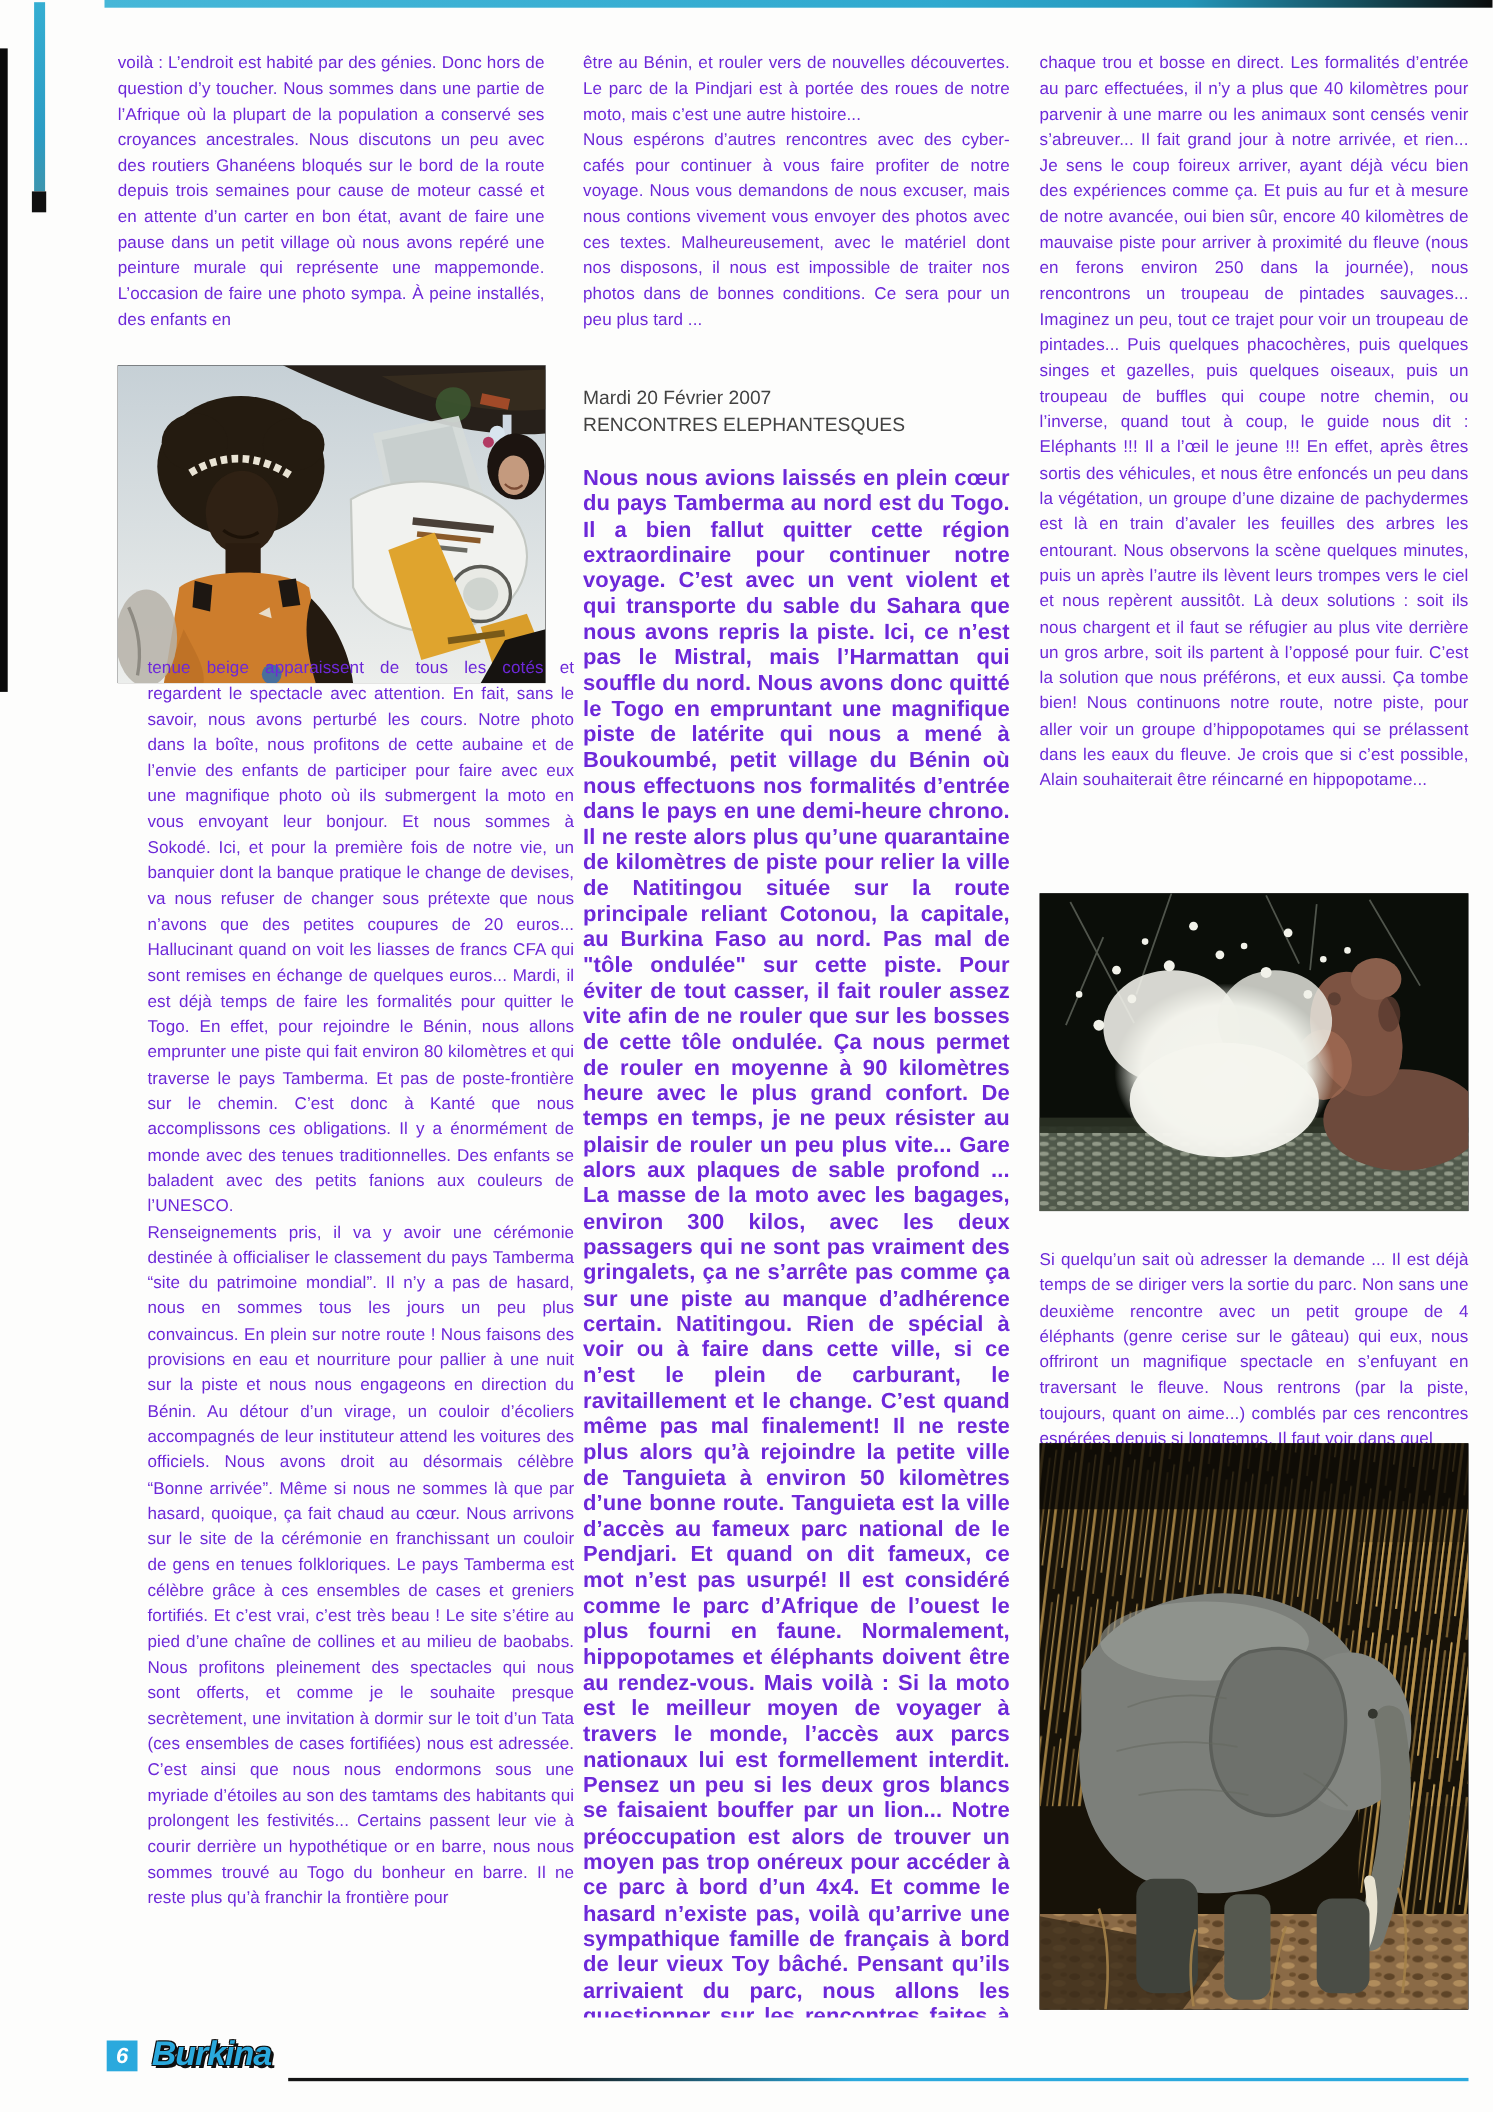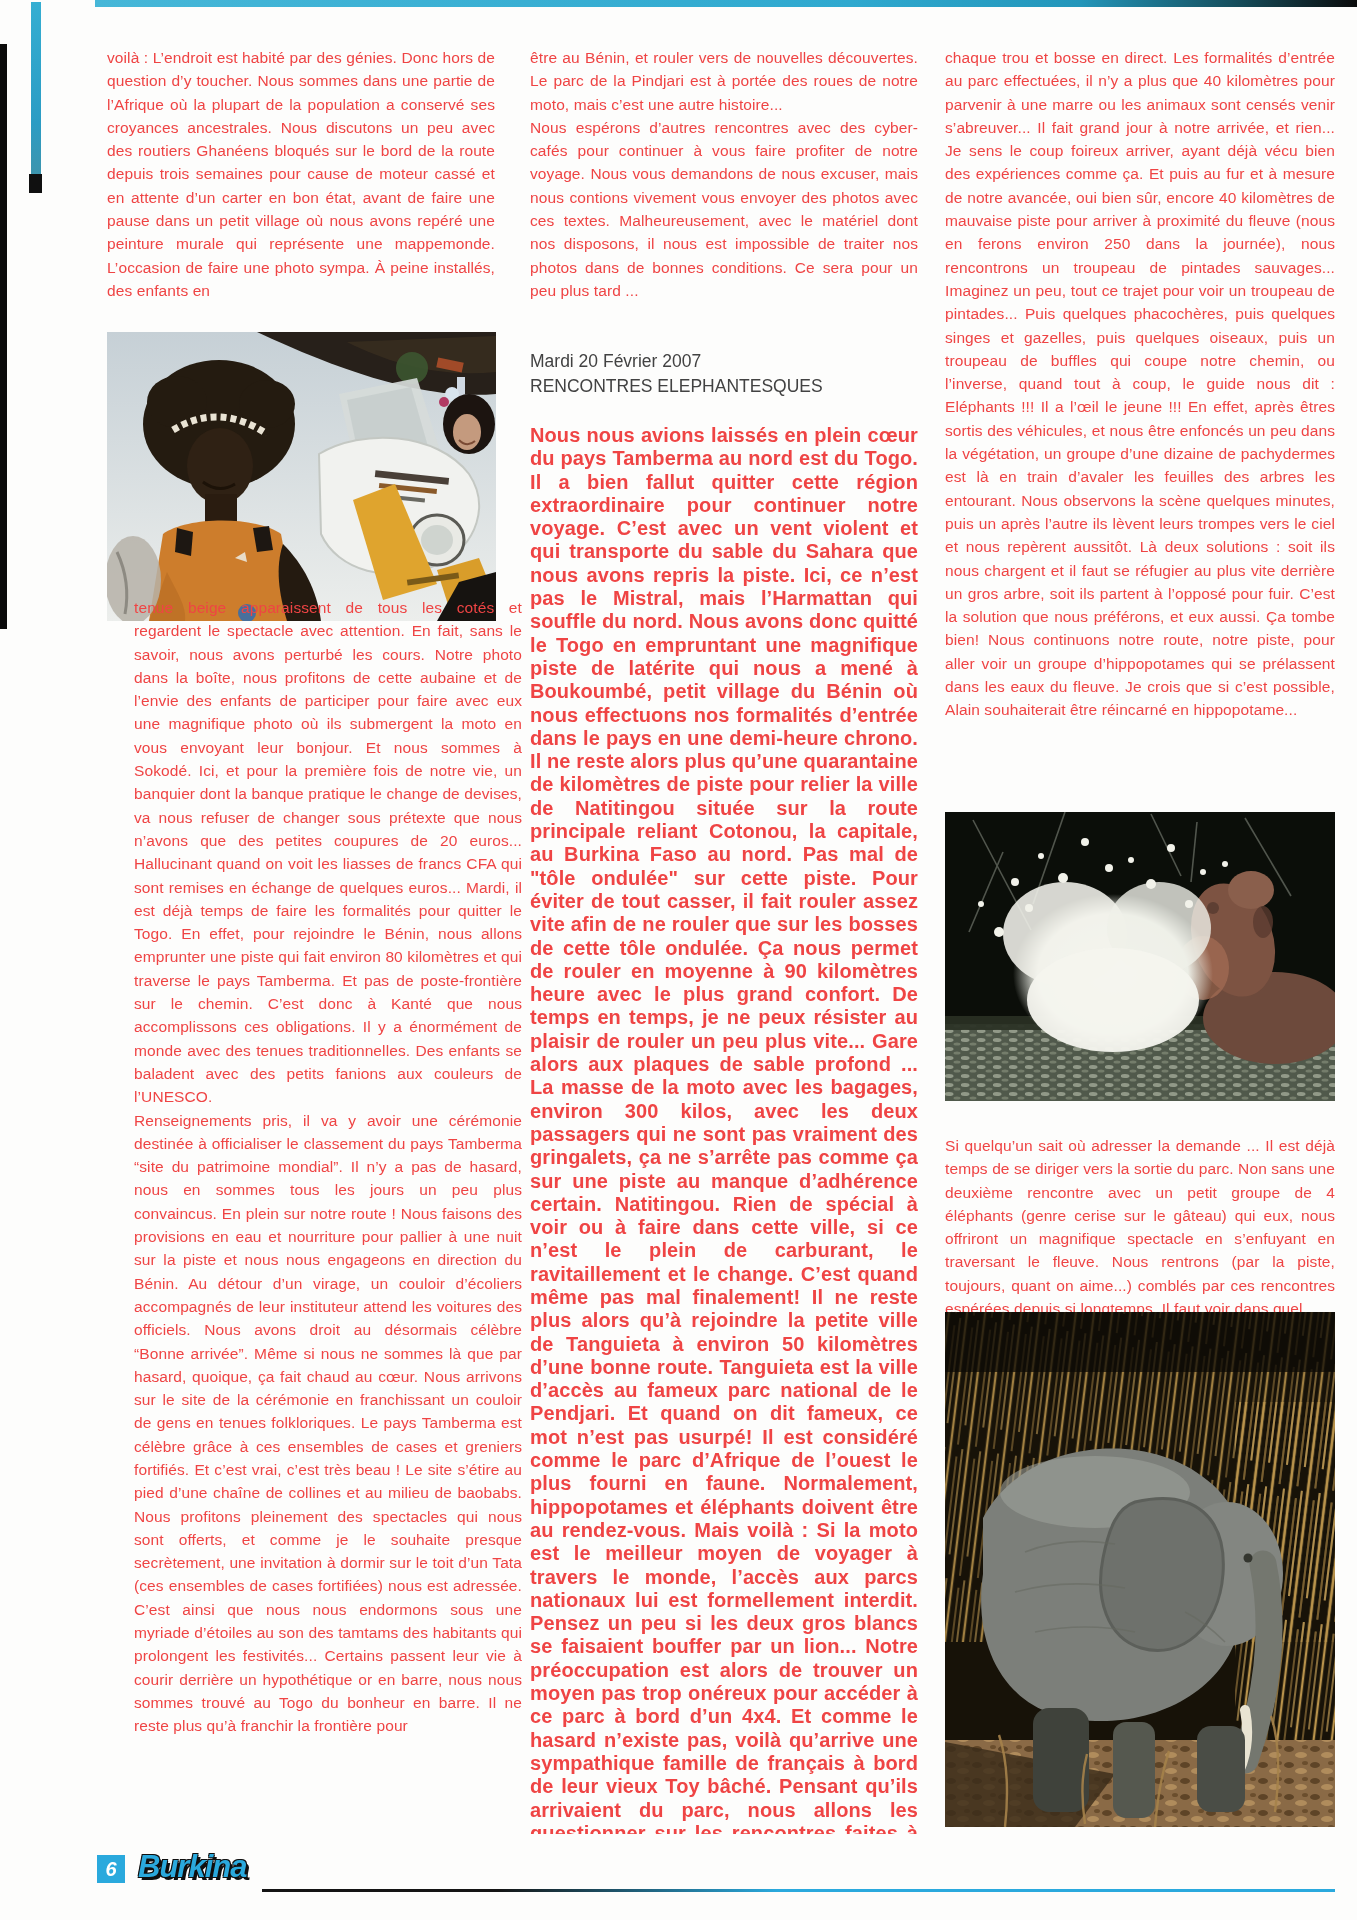--- a/index.html
+++ b/index.html
@@ -10,21 +10,21 @@
   }
   
   .top-strip{position:absolute;left:95px;top:0;width:1262px;height:7px;
     background:linear-gradient(90deg,#46b7d8 0%,#2fa9cf 60%,#2396ba 78%,#16505f 90%,#0b0c0c 100%);}
   .left-black-edge{position:absolute;left:0;top:44px;width:7px;height:585px;background:#0b0b0b;}
   .left-cyan-strip{position:absolute;left:31px;top:2px;width:10px;height:172px;
     background:linear-gradient(#35aed2,#2b9cc4 70%,#3d95ae);}
   .left-black-block{position:absolute;left:29px;top:174px;width:13px;height:19px;background:#101010;}
   
   .tblock{position:absolute;width:388px;text-align:justify;
-    font-size:15.5px;line-height:23.3px;color:#ef4444;letter-spacing:0.1px;overflow:hidden;}
+    font-size:15.5px;line-height:23.3px;color:#6d28d9;letter-spacing:0.1px;overflow:hidden;}
   .tblock p{margin:0;}
   .c2-body{font-size:20px;font-weight:bold;}
   .heading{position:absolute;width:388px;font-size:17.5px;line-height:24.5px;color:#424242;}
   
   .photo{position:absolute;overflow:hidden;background:#111;}
   .photo svg{display:block;}
   
   .page-square{position:absolute;left:97px;top:1855px;width:28px;height:28px;background:#2aa9dd;
     color:#fff;font-weight:bold;font-style:italic;font-size:20px;
     display:flex;align-items:center;justify-content:center;}

